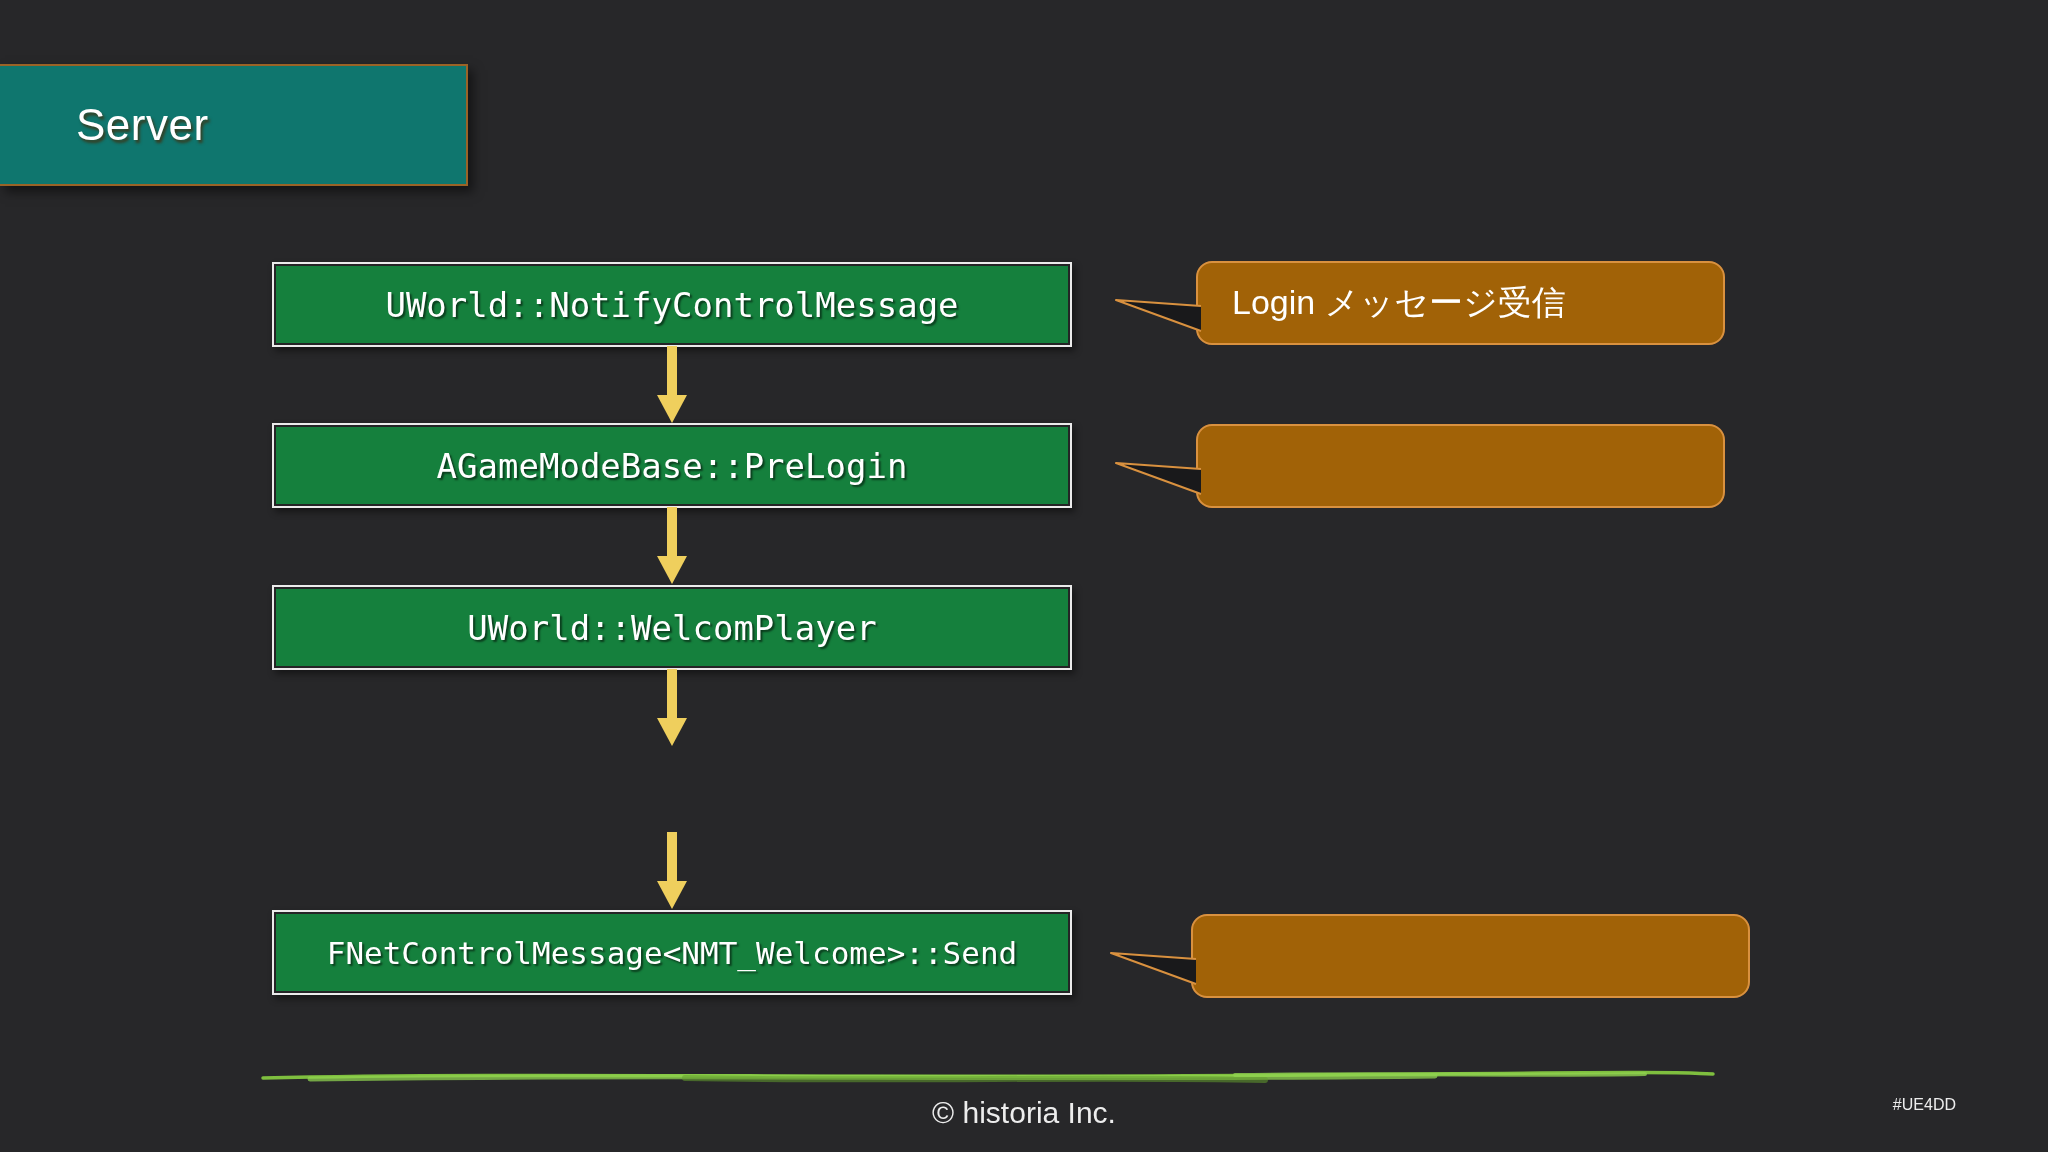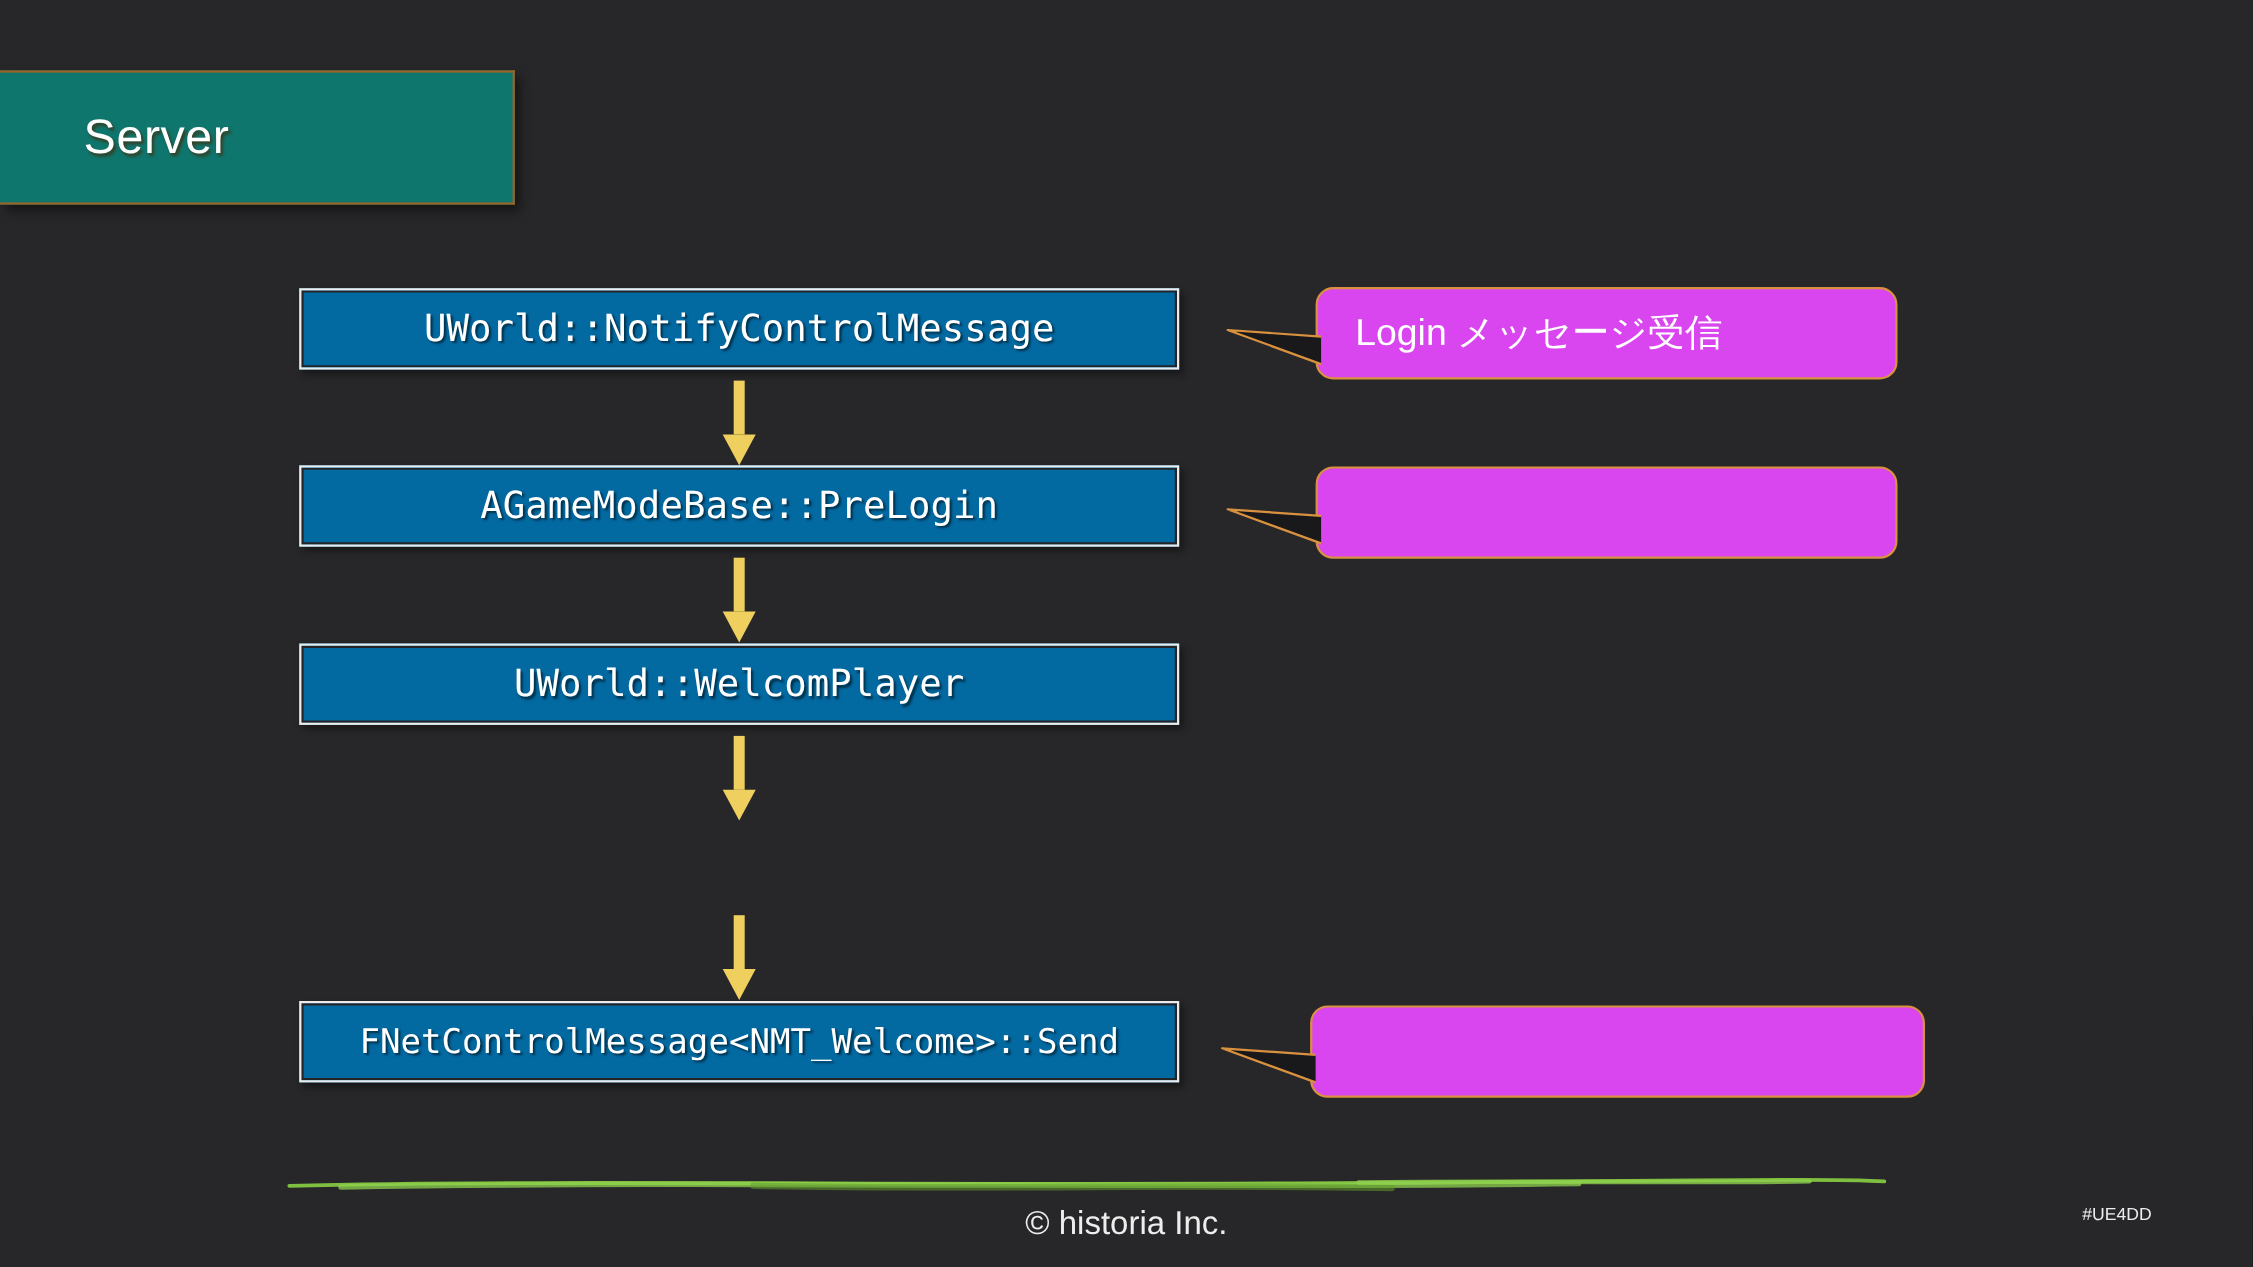--- a/index.html
+++ b/index.html
@@ -15,22 +15,22 @@
     box-sizing:border-box;box-shadow:5px 6px 10px rgba(0,0,0,.5);
     display:flex;align-items:center;padding-left:76px;
   }
   .server-header .title{
     font-size:44px;color:#FFFFFF;letter-spacing:.5px;
     text-shadow:2px 3px 3px rgba(70,40,5,.75);
   }
 
   
   .flow-box{
-    position:absolute;left:272px;width:800px;height:74px;
-    background:#0369a1;border:2px solid #EBEBEB;box-sizing:border-box;
+    position:absolute;left:272px;width:800px;height:85px;
+    background:#15803d;border:2px solid #EBEBEB;box-sizing:border-box;
     box-shadow:inset 0 0 0 2px #242426, 3px 4px 7px rgba(0,0,0,.45);
     display:flex;align-items:center;justify-content:center;
   }
   .flow-box .code{
     font-family:"DejaVu Sans Mono","Liberation Mono",monospace;
     font-size:34px;color:#FFFFFF;white-space:nowrap;
     text-shadow:2px 2px 2px rgba(0,0,0,.55);
   }
   .step-1{top:262px}.step-2{top:423px}.step-3{top:585px}.step-4{top:748px}.step-5{top:910px}
   .step-5 .code{font-size:31px;}
@@ -40,21 +40,21 @@
   .arrow .shaft{width:10px;height:49px;margin:0 auto;background:#EFCF5D;}
   .arrow .head{
     width:0;height:0;margin:0 auto;
     border-left:15px solid transparent;border-right:15px solid transparent;
     border-top:28px solid #EFCF5D;
   }
   .arrow-1{top:346px}.arrow-2{top:507px}.arrow-3{top:669px}.arrow-4{top:832px}
 
   
   .callout{
-    position:absolute;height:84px;background:#d946ef;
+    position:absolute;height:84px;background:#a16207;
     border:2px solid #D9913F;border-radius:16px;box-sizing:border-box;
     display:flex;align-items:center;padding-left:34px;
   }
   .callout .note{font-size:34px;color:#FFFFFF;white-space:nowrap;}
   .callout-1{left:1196px;top:261px;width:529px;}
   .callout-2{left:1196px;top:424px;width:529px;}
   .callout-3{left:1191px;top:914px;width:559px;}
   .tail{position:absolute;left:-85px;top:0;width:90px;height:84px;overflow:visible;}
 
   

